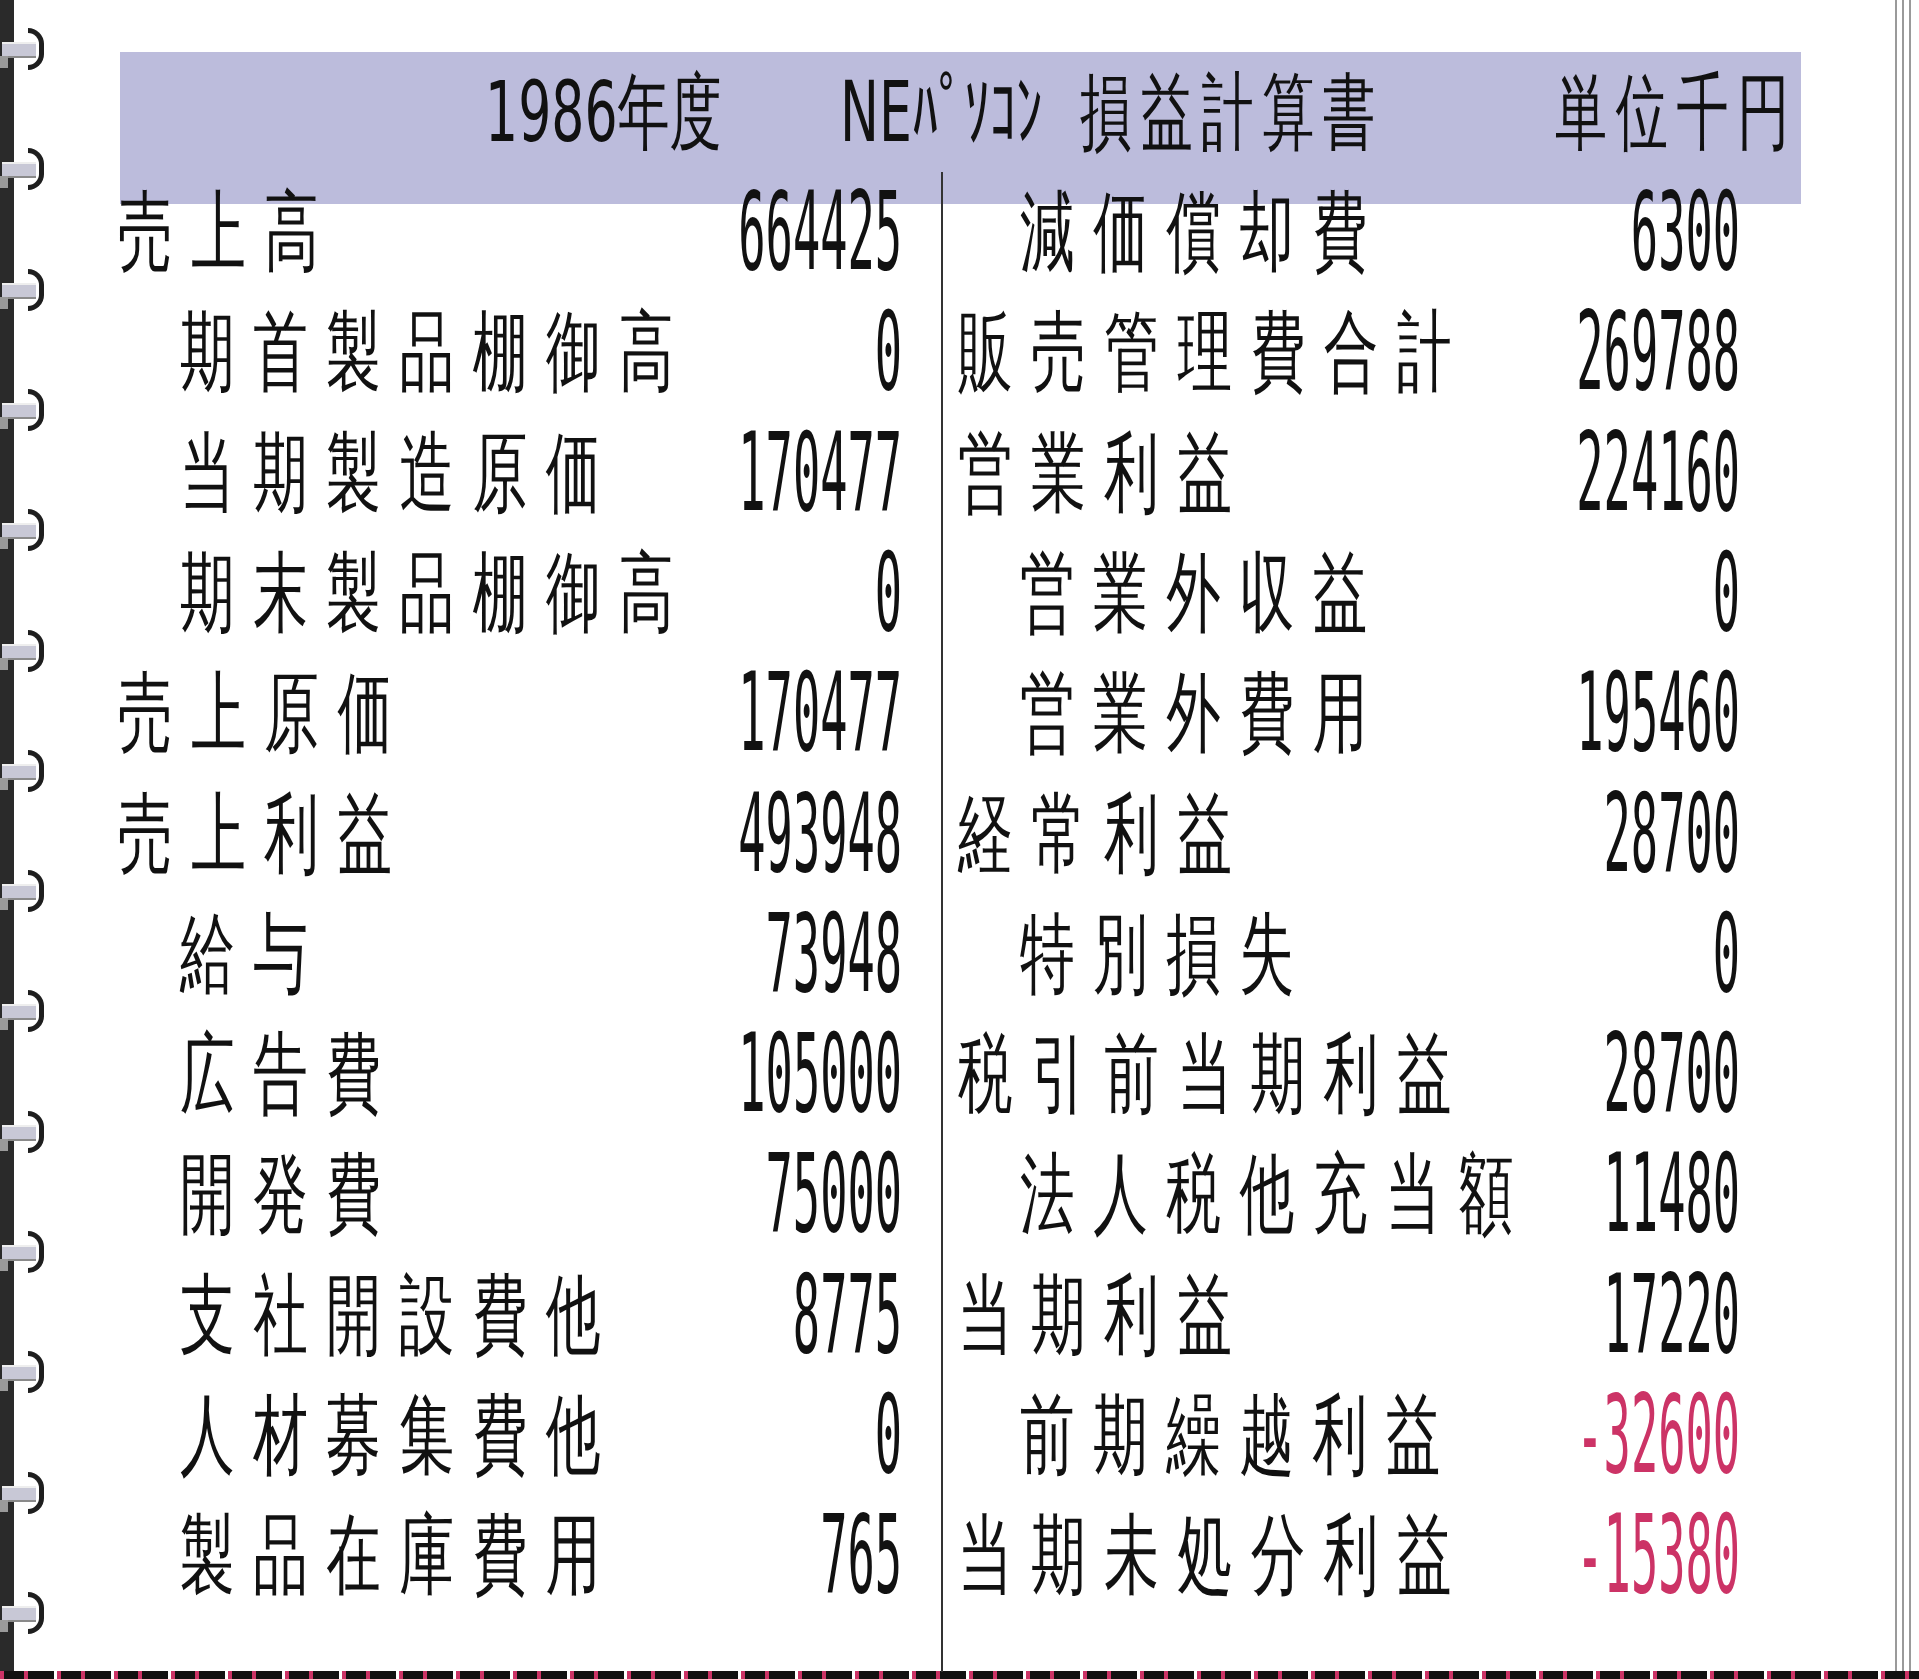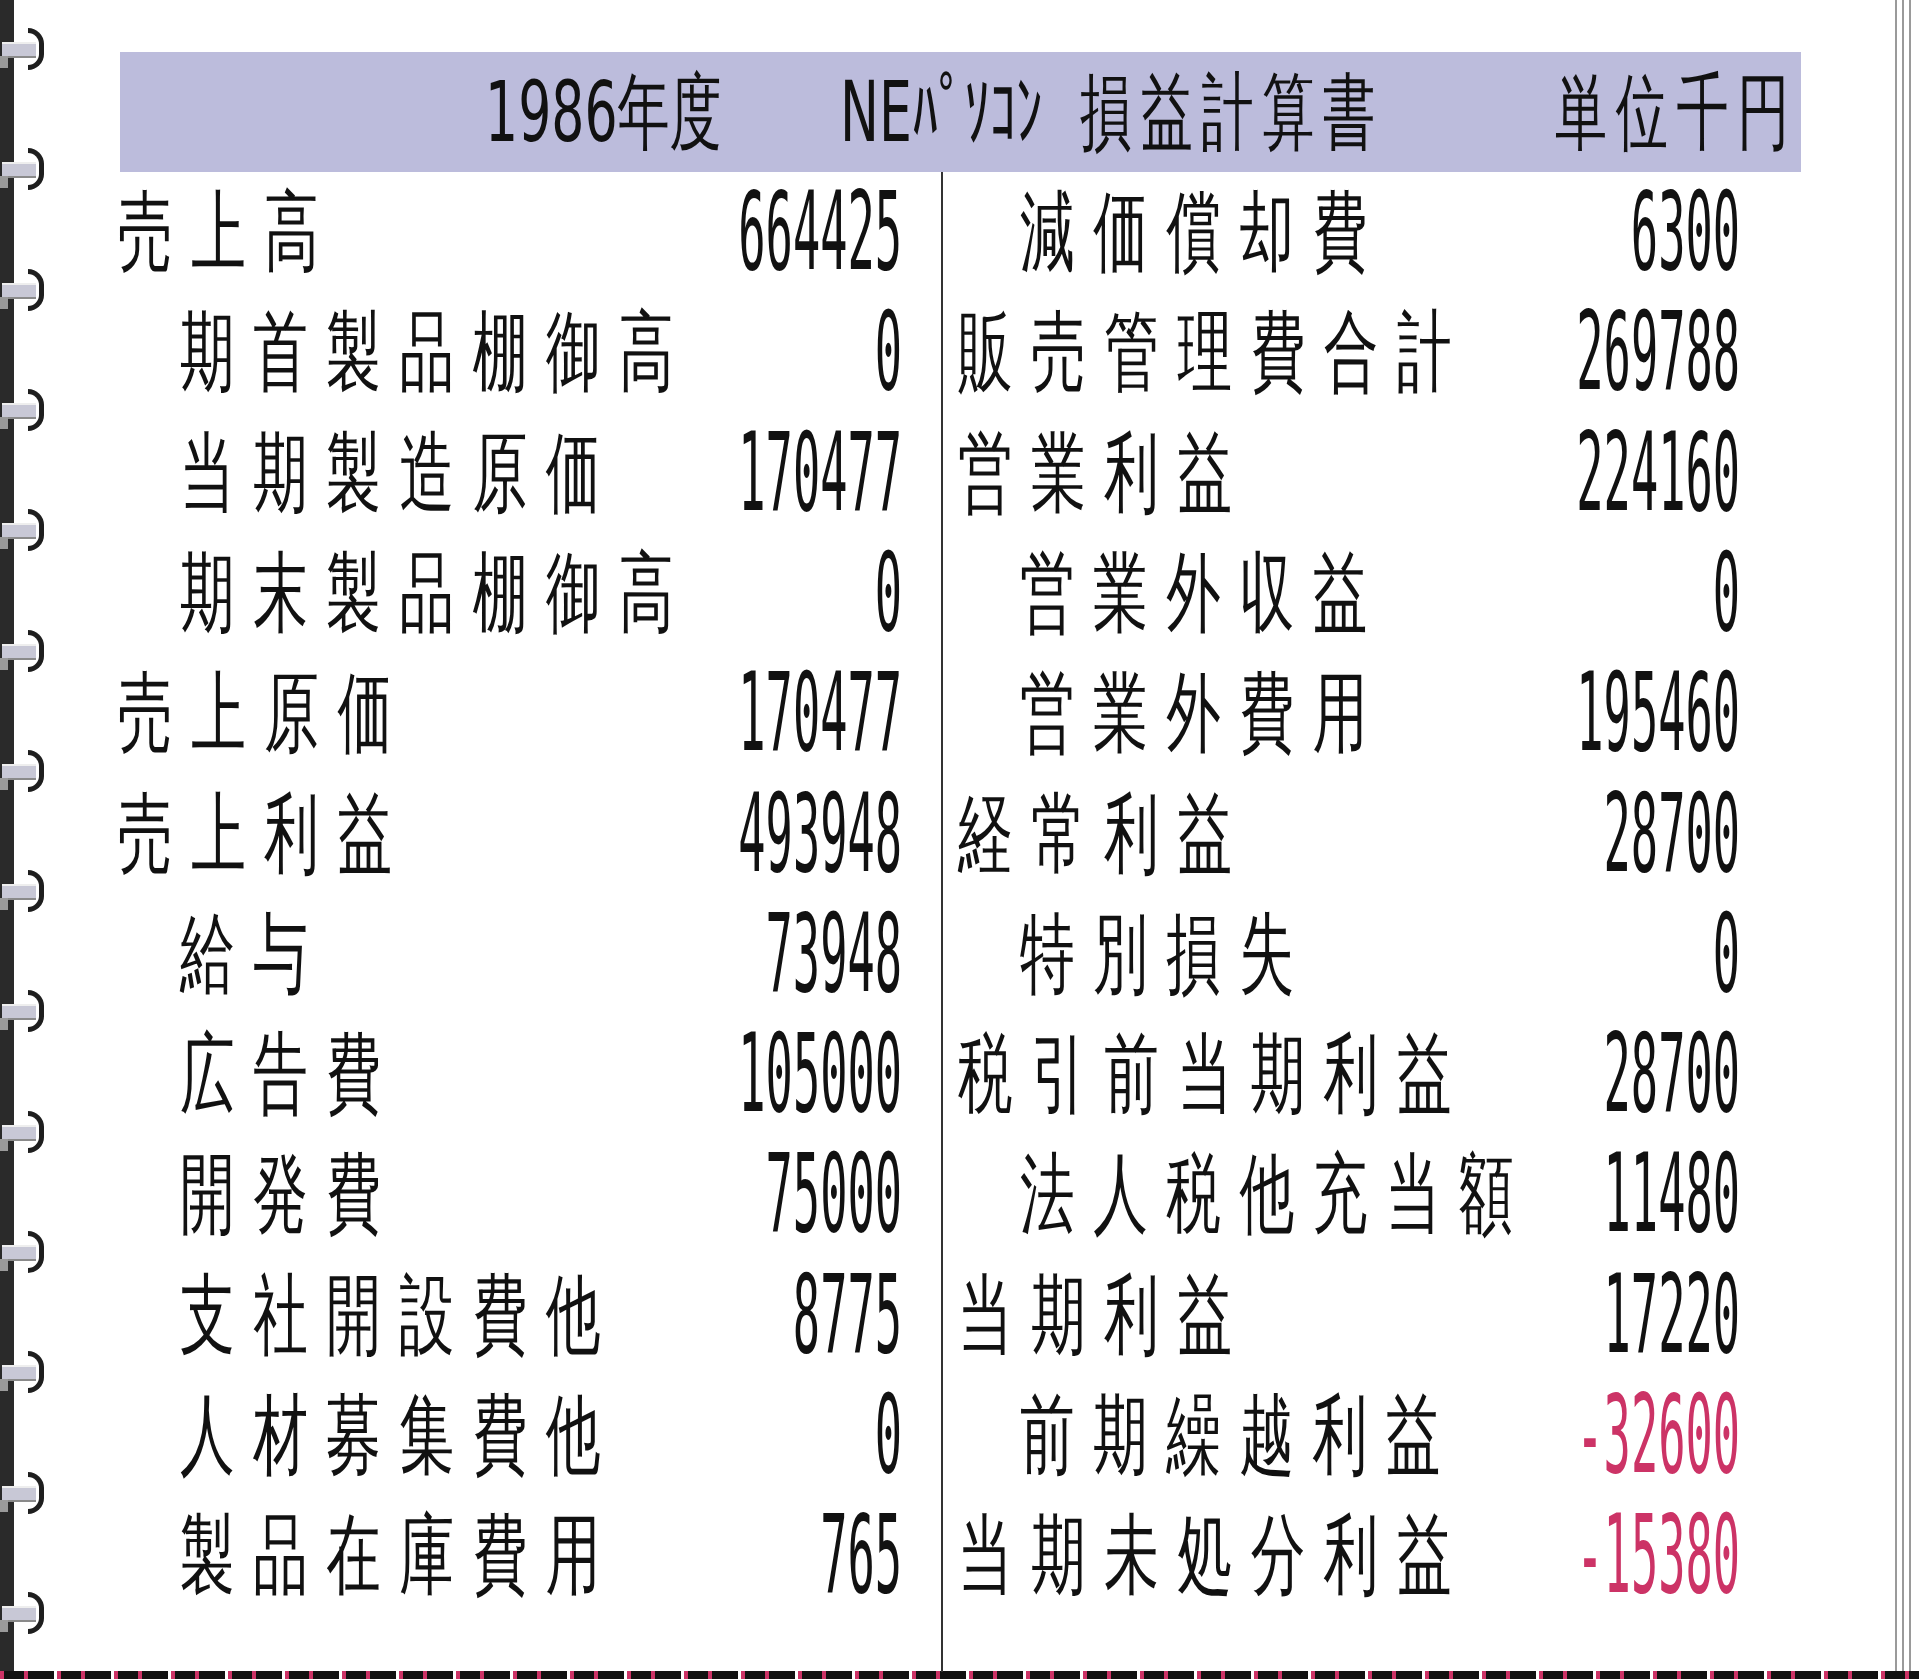--- a/index.html
+++ b/index.html
@@ -7,21 +7,21 @@
          font-family:"DejaVu Sans", sans-serif; color:#1a1a1a; }
   .spine { position:absolute; left:0; top:0; width:14px; height:1672px; background:#2a2a2a; }
   .ring { position:absolute; left:0; width:48px; height:44px; }
   .ring .shaft { position:absolute; left:2px; top:14px; width:34px; height:12px; background:#c8c8d6; border-top:2px solid #eee; border-bottom:2px solid #8a8a8a; }
   .ring .hook { position:absolute; left:28px; top:0; width:16px; height:42px; border:5px solid #1e1e1e; border-left:none; border-radius:0 20px 20px 0; box-sizing:border-box; }
   .ring .tail { position:absolute; left:0; top:28px; width:8px; height:12px; background:#9a9a9a; }
   .right-border { position:absolute; left:1892px; top:0; width:24px; height:1672px;
      background:repeating-linear-gradient(90deg,#ffffff 0 3px,#9a9a9a 3px 5px,#ffffff 5px 7px); }
   .bottom-strip { position:absolute; left:0; top:1671px; width:1919px; height:8px;
      background:repeating-linear-gradient(90deg,#cc3366 0 4px,#111 4px 24px,#cc3366 24px 28px,#111 28px 54px,#fff 54px 57px); }
-  .header { position:absolute; left:120px; top:52px; width:1681px; height:120px; background:#bcbcdc; }
+  .header { position:absolute; left:120px; top:52px; width:1681px; height:152px; background:#bcbcdc; }
   .header span { position:absolute; top:6px; font-size:84px; line-height:108px; color:#111; transform:scaleX(0.62); transform-origin:left center; white-space:nowrap; }
   .divider { position:absolute; left:941px; top:172px; width:2px; height:1500px; background:#333; }
   .label { position:absolute; top:0; font-size:88px; line-height:120px; letter-spacing:0px; white-space:nowrap; transform:scaleX(0.62); transform-origin:left center; color:#111; }
   .num { position:absolute; top:0; font-size:108px; line-height:120px; white-space:nowrap; text-align:right; transform:scaleX(0.42); transform-origin:right center; color:#111; font-family:"DejaVu Sans Mono", monospace; }
   .neg { color:#cc3366; }
 </style>
 </head>
 <body>
 
 <div class="spine"></div>

